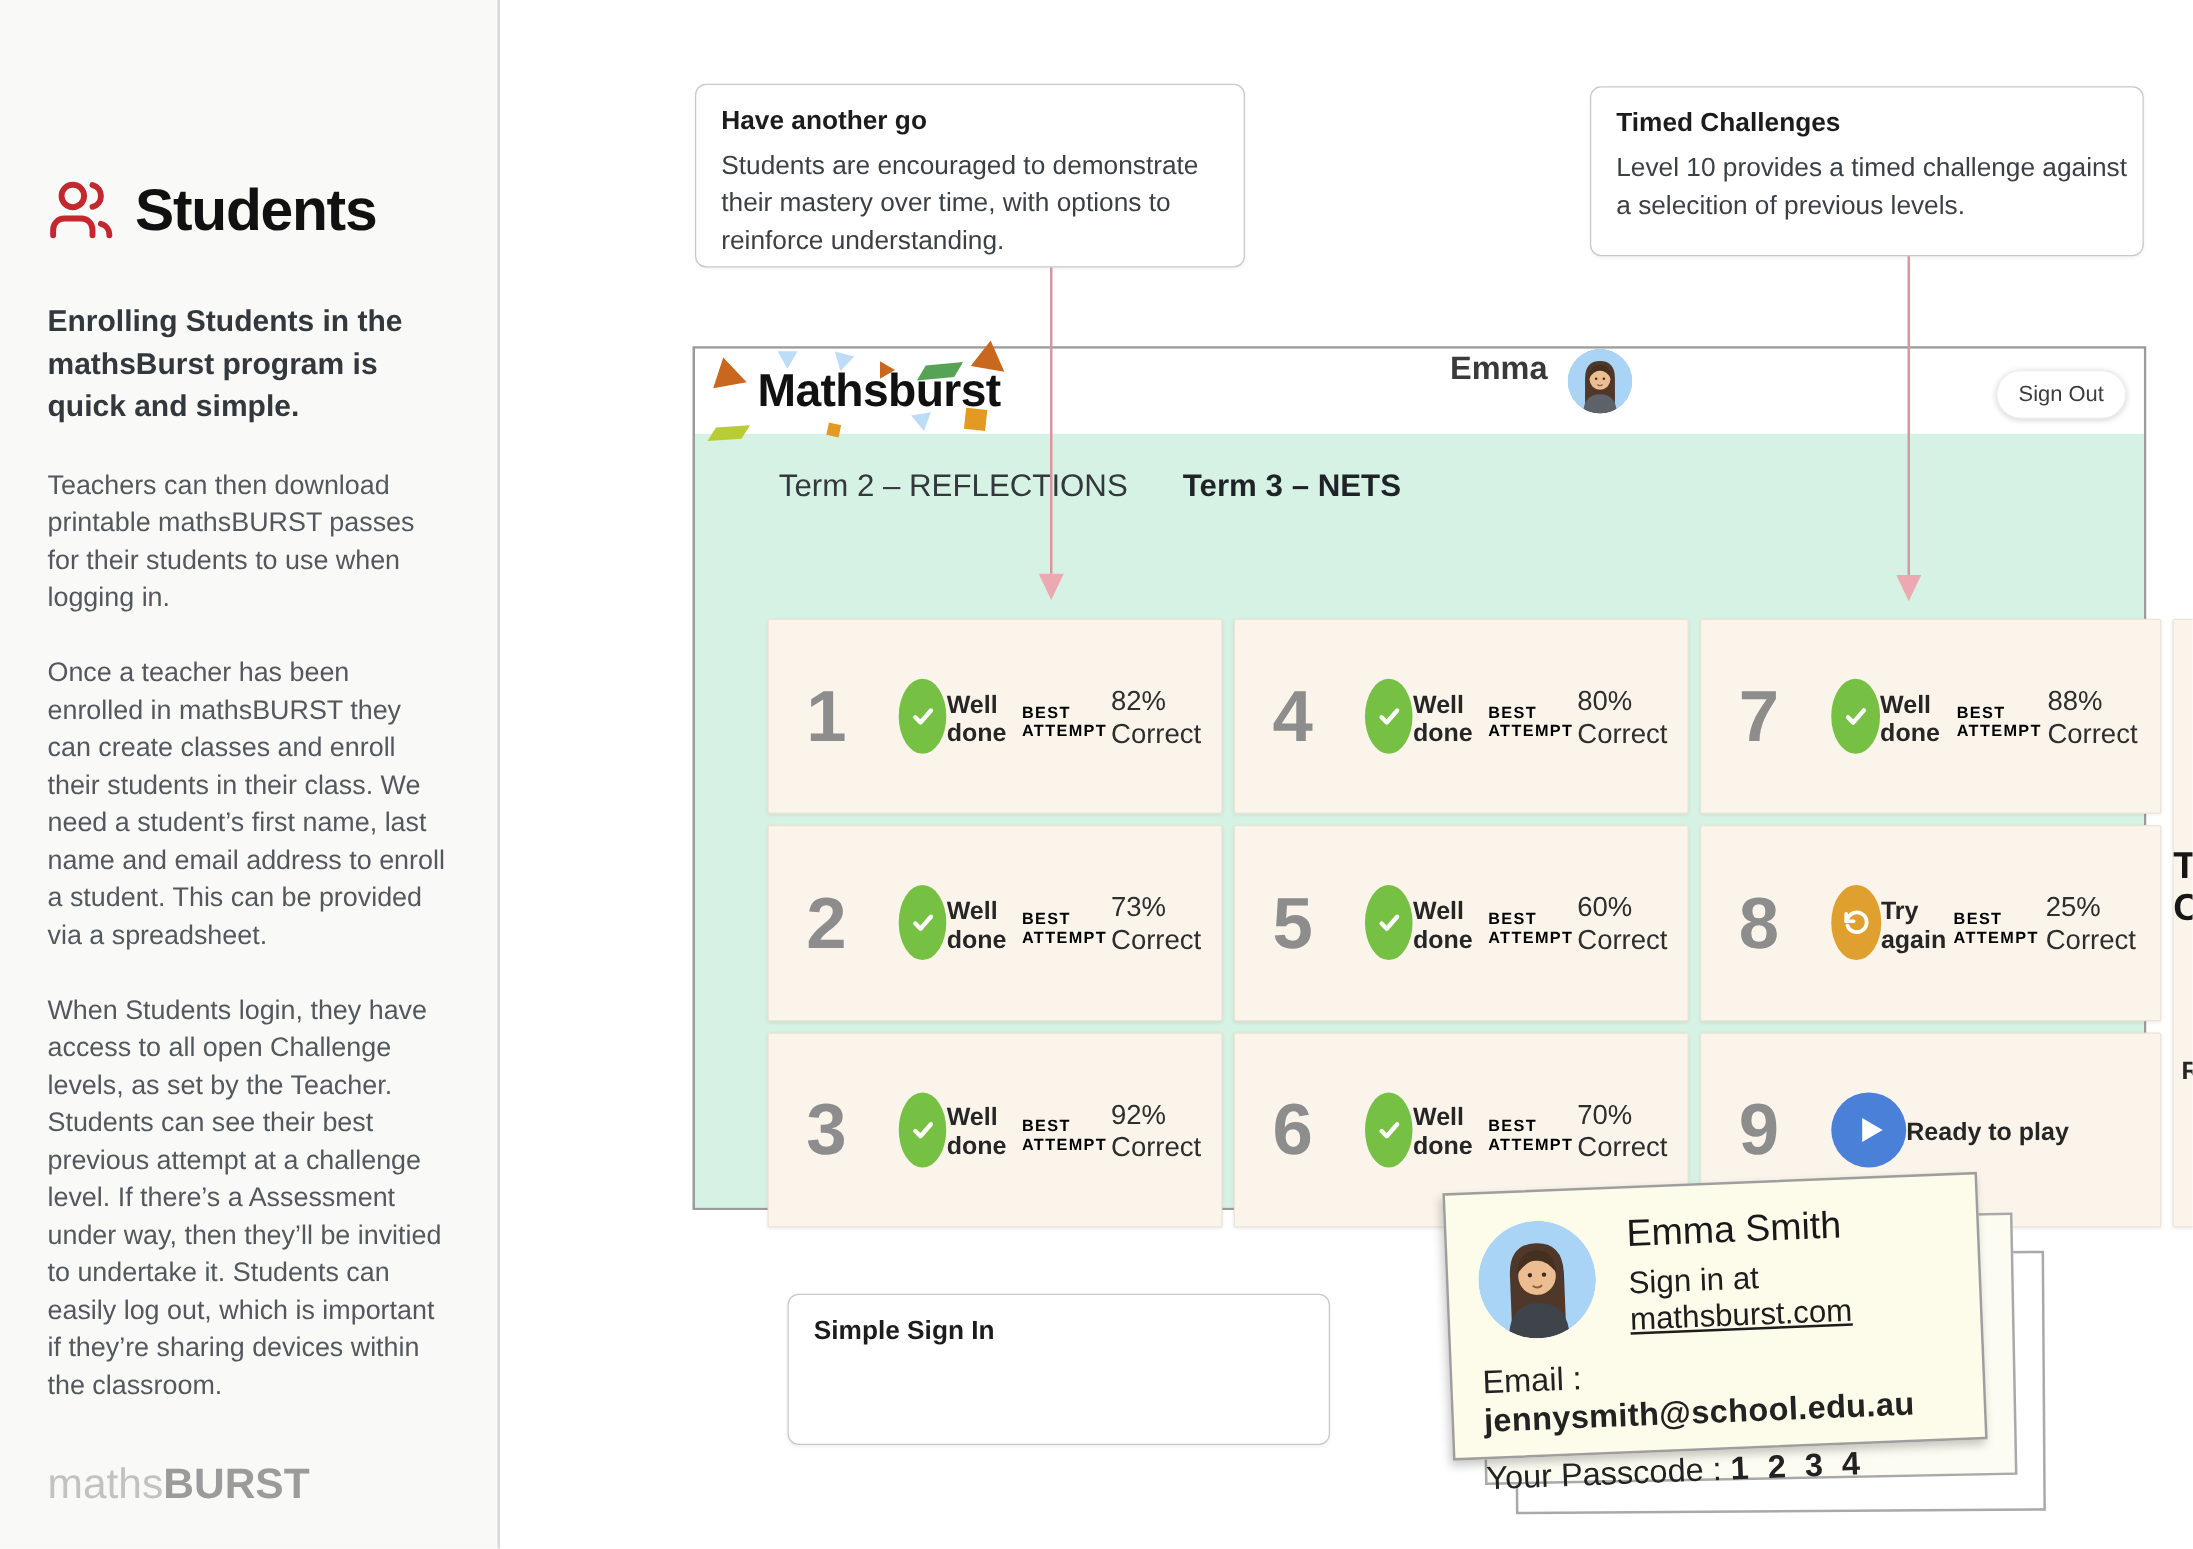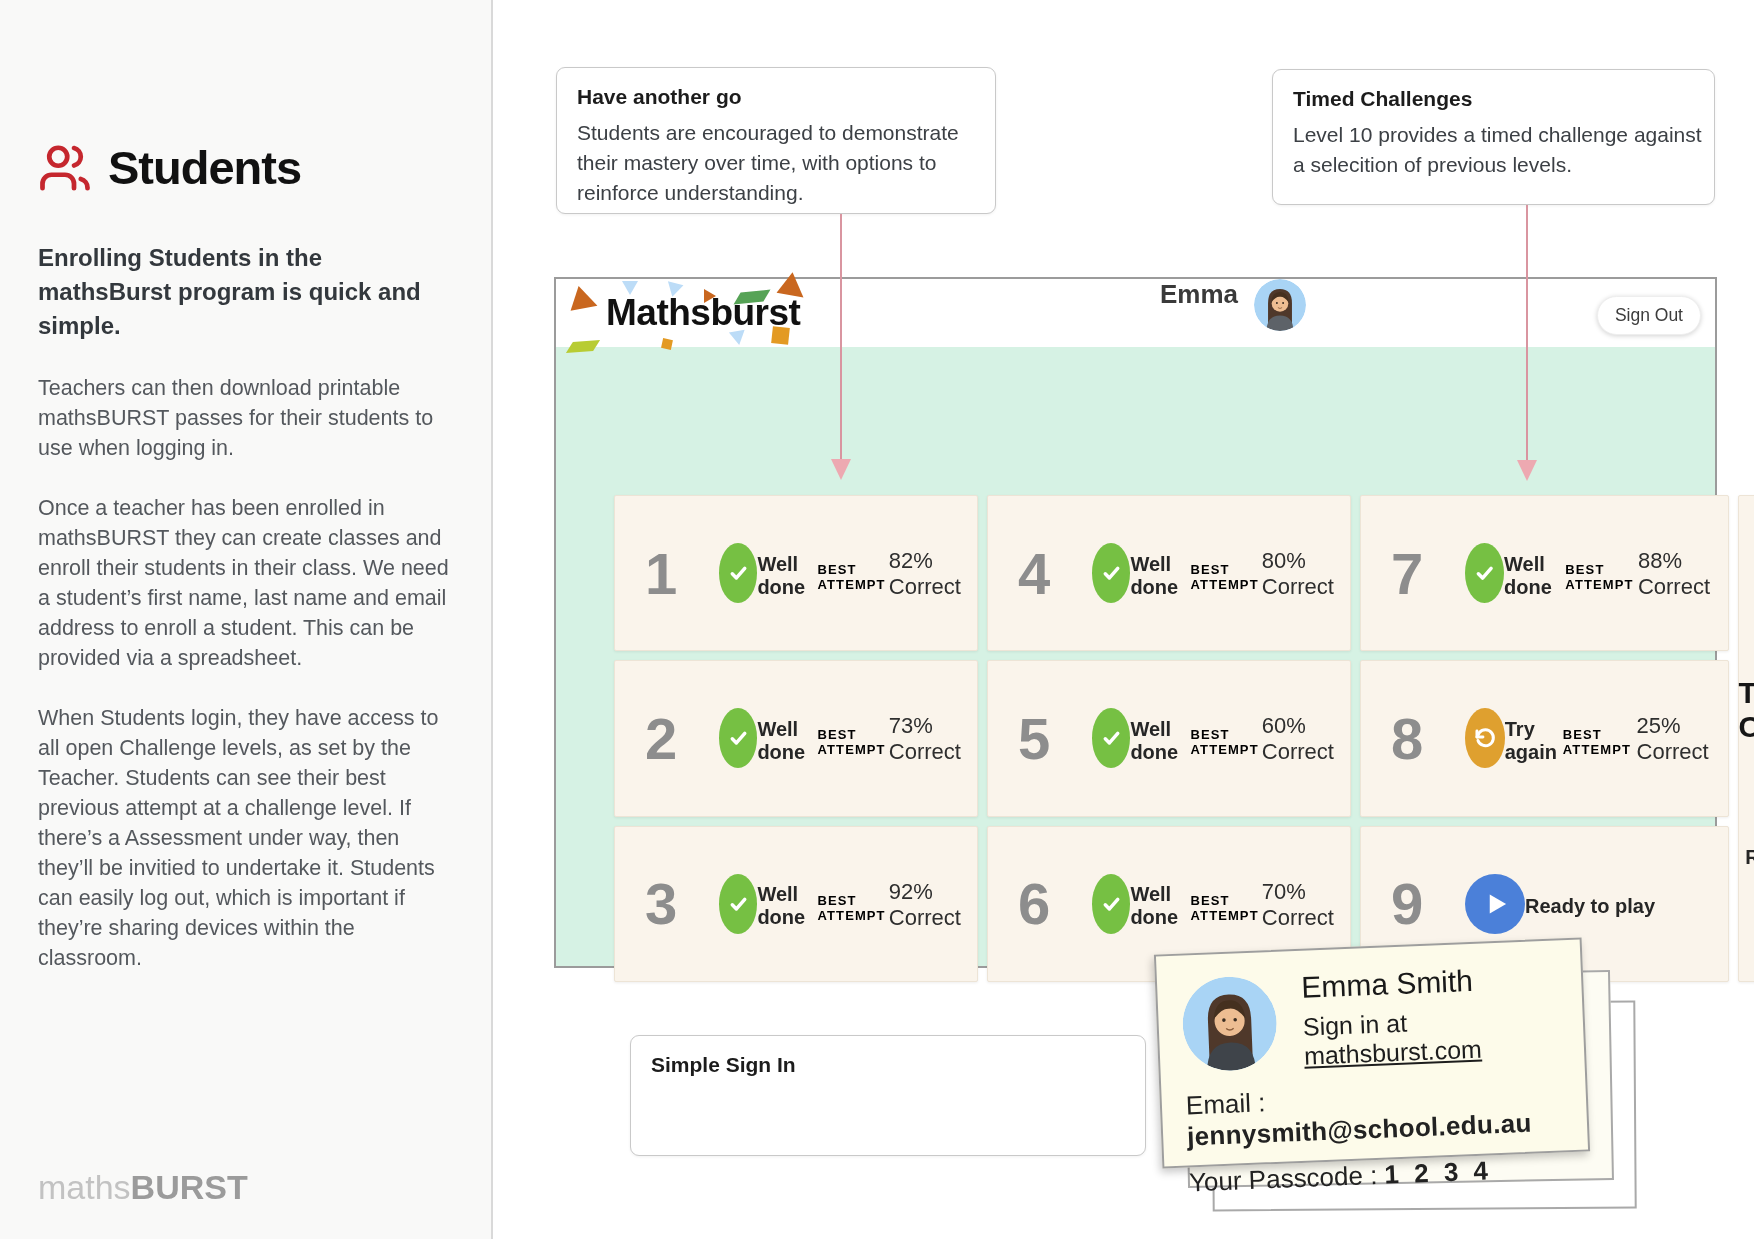--- a/index.html
+++ b/index.html
@@ -1,40 +1,40 @@
 <!DOCTYPE html>
 <html><head>
 <meta charset="utf-8">
 <style>
   * { margin:0; padding:0; box-sizing:border-box; }
   html,body { width:1754px; height:1239px; background:#fff; overflow:hidden;
               font-family:"Liberation Sans","DejaVu Sans",sans-serif; }
   .page { position:relative; width:1754px; height:1239px; background:#ffffff; }
 
   
-  .sidebar { position:absolute; left:0; top:0; width:493px; height:1239px;
+  .sidebar { position:absolute; left:0; top:0; width:400px; height:1239px;
              background:#f9f9f8; border-right:2px solid #d9d9d9;
              padding:140px 38px 0 38px; }
   .title-row { display:flex; align-items:center; gap:16px; margin-bottom:46px; }
   .users-icon { width:54px; height:54px; flex:0 0 auto; }
   .page-title { font-size:47px; font-weight:800; color:#111; letter-spacing:-1px; }
   .intro { font-size:24px; line-height:34px; font-weight:700; color:#33383d; margin-bottom:30px; }
   .para { font-size:21.5px; line-height:30px; color:#54585d; margin-bottom:30px; }
   .sidebar-logo { position:absolute; left:38px; top:1168px; font-size:34px; }
   .sidebar-logo .lt { color:#c2c2c2; font-weight:400; }
   .sidebar-logo .bd { color:#9b9b9b; font-weight:800; }
 
   
   .callout { position:absolute; background:#fff; border:1px solid #c9c9c9; border-radius:9px;
              padding:17px 8px 14px 20px; box-shadow:0 1px 3px rgba(0,0,0,.06); }
   .callout-title { font-size:21px; font-weight:700; color:#1c1c1c; margin-bottom:9px; }
   .callout-body { font-size:21px; line-height:30px; color:#3c4045; }
   .co-1 { left:556px; top:67px; width:440px; height:147px; overflow:hidden; }
   .co-2 { left:1272px; top:69px; width:443px; height:136px; }
-  .co-3 { left:630px; top:1035px; width:516px; height:121px; }
+  .co-3 { left:630px; top:1035px; width:434px; height:121px; }
 
   
   .arrow { position:absolute; width:20px; display:flex; flex-direction:column; align-items:center; z-index:12; }
   .arrow-line { width:2.5px; background:#d995a0; }
   .arrow-head { width:0; height:0; border-left:10px solid transparent; border-right:10px solid transparent;
                 border-top:21px solid #eda9b1; }
   .ar-1 { left:831px; top:214px; } .ar-1 .arrow-line { height:245px; }
   .ar-2 { left:1517px; top:205px; } .ar-2 .arrow-line { height:255px; }
 
   
@@ -191,20 +191,24 @@
               <path d="M24 102 Q24 70 50 70 Q76 70 76 102 Z" fill="#5d6268"></path>
             </g>
           </svg>
         </span>
       </div>
 
       <button class="signout-btn">Sign Out</button>
     </div>
 
     <div class="app-body">
+      <div class="tabs">
+        <div class="tab">Term 2 – REFLECTIONS</div>
+        <div class="tab active">Term 3 – NETS</div>
+      </div>
 
       <div class="levels-grid">
 
         <div class="level-card">
           <div class="level-num">1</div>
           <div class="level-info">
             <div class="badge badge-md bg-green">
               <svg viewBox="0 0 24 24">
                   <path d="M5.5 12.8l4.3 4.4 8.7-10" stroke="#fff" stroke-width="3.6" fill="none" stroke-linecap="round" stroke-linejoin="round"></path>
                 </svg>

